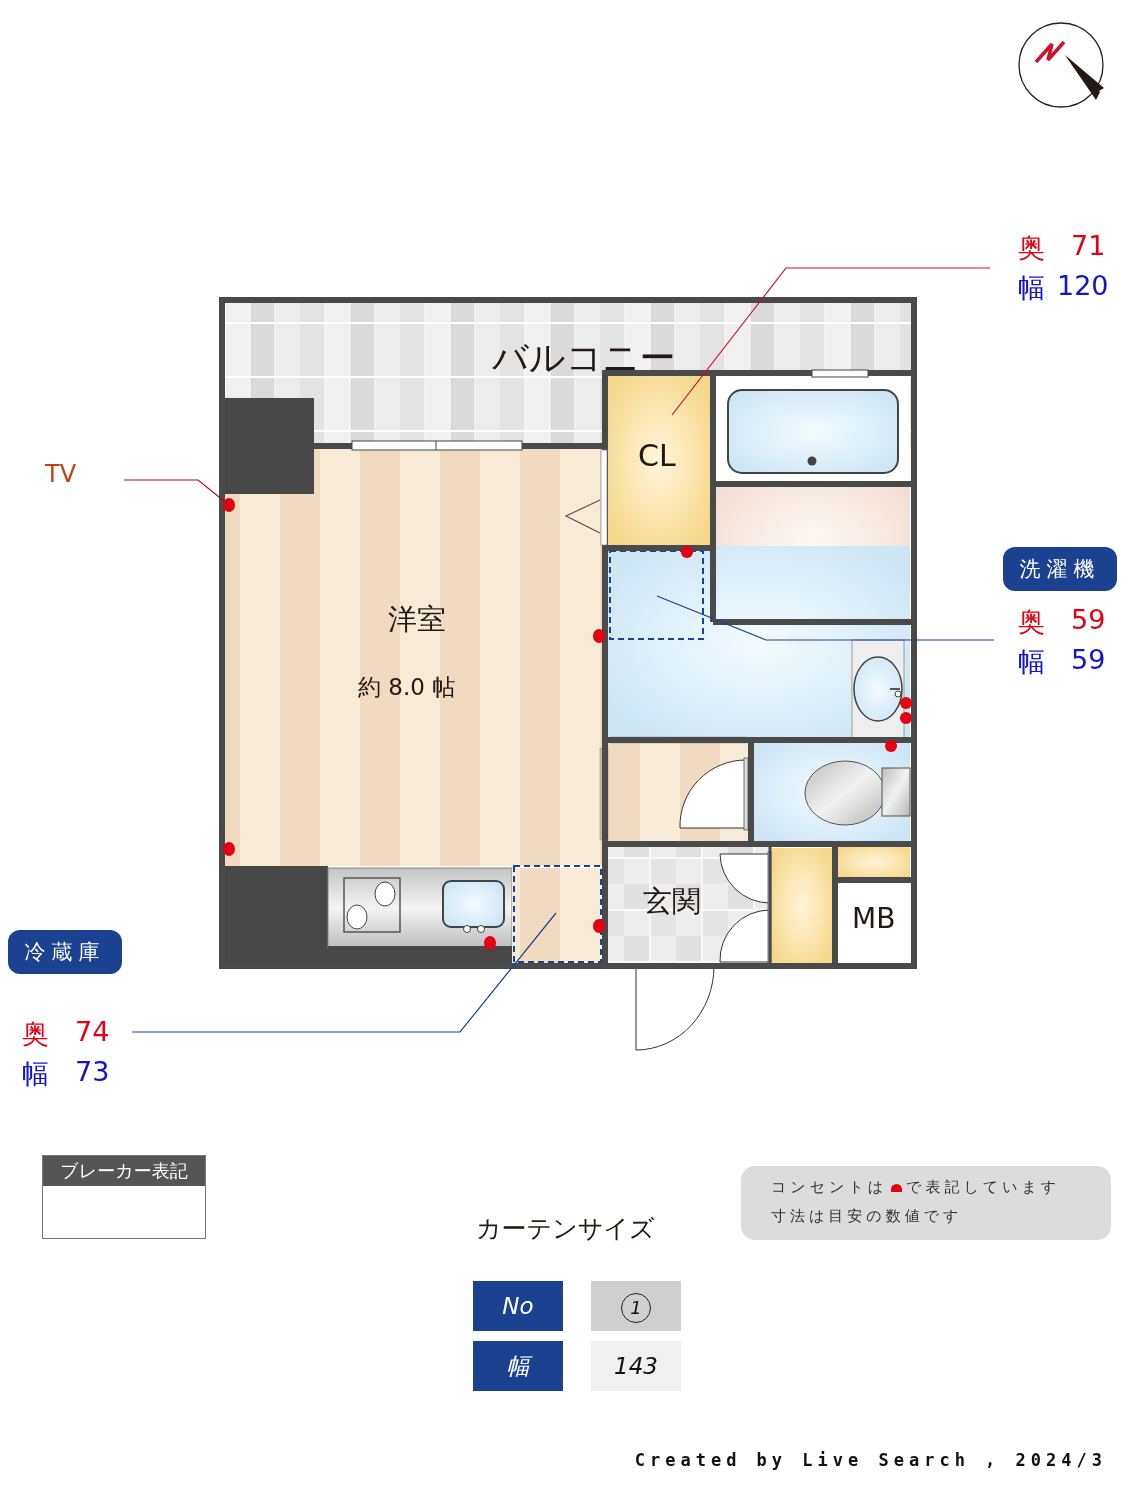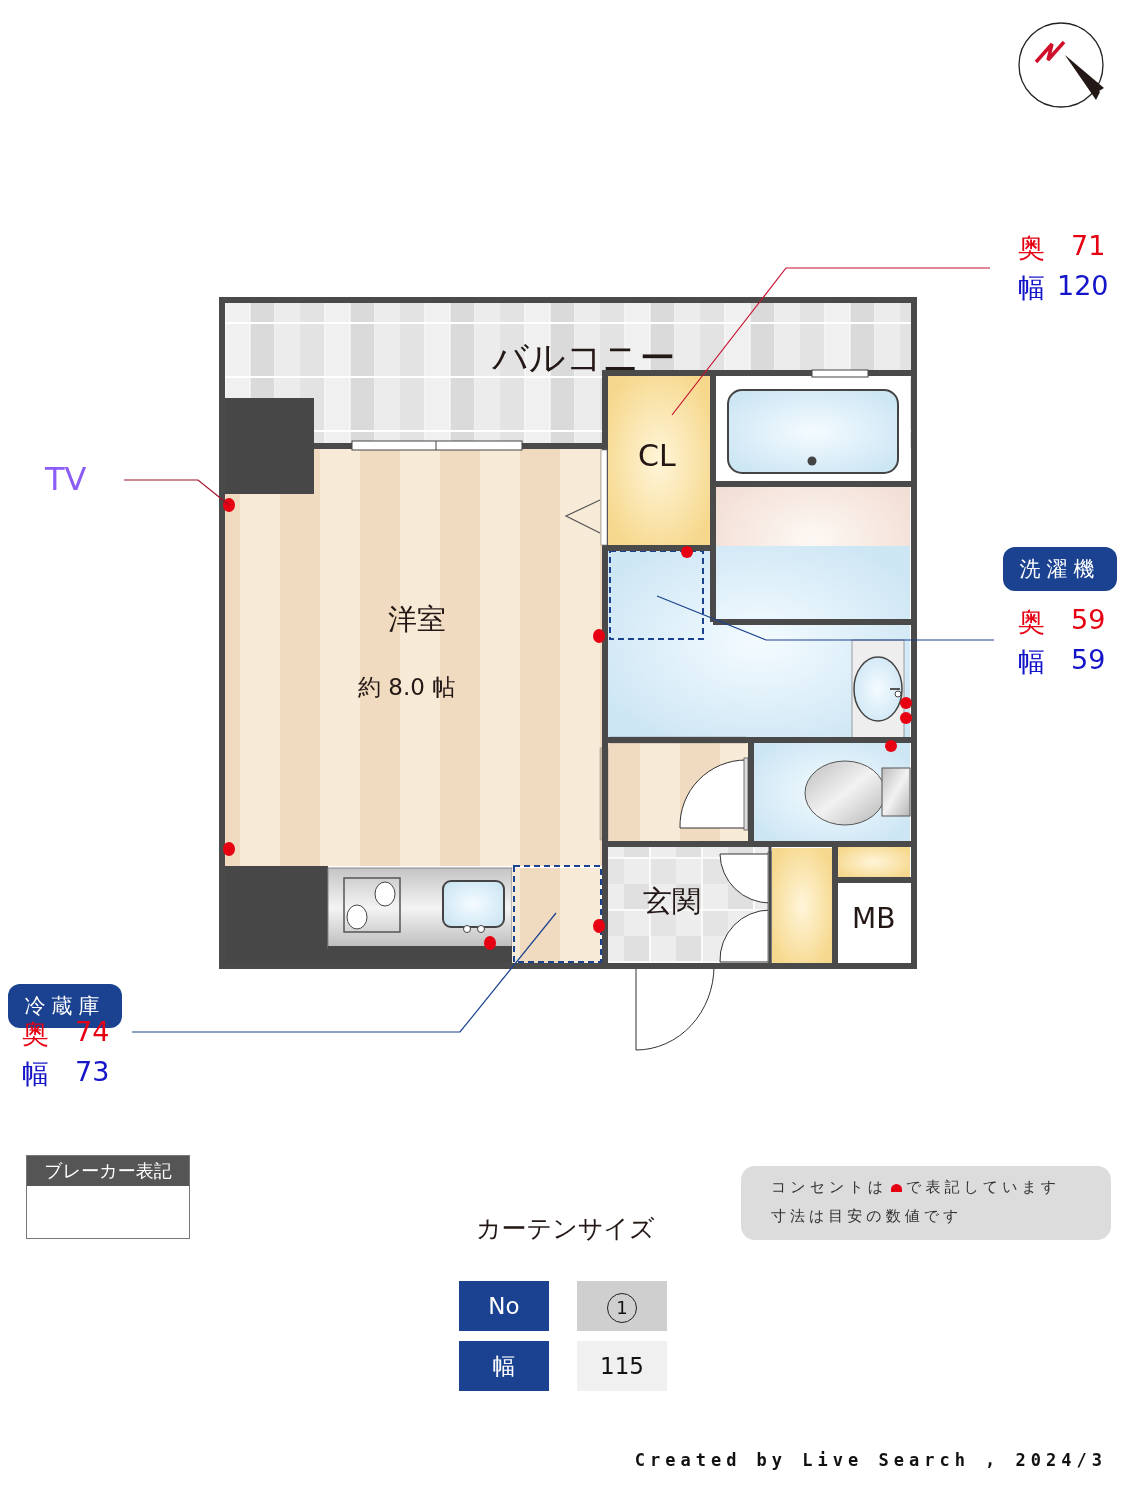--- a/index.html
+++ b/index.html
@@ -183,21 +183,21 @@
   <polyline points="132,1032 460,1032 556,913" fill="none" stroke="#1a4290" stroke-width="1.2"></polyline>
 </svg>
 
 <div class="abs" style="left:492px;top:334px;font-size:36px;">バルコニー</div>
 <div class="abs" style="left:638px;top:438px;font-size:30px;">CL</div>
 <div class="abs" style="left:388px;top:600px;font-size:29px;">洋室</div>
 <div class="abs" style="left:358px;top:672px;font-size:23px;">約 8.0 帖</div>
 <div class="abs" style="left:643px;top:882px;font-size:29px;">玄関</div>
 <div class="abs" style="left:852px;top:902px;font-size:28px;">MB</div>
 
-<div class="abs" style="left:45px;top:460px;font-size:32px;color:#8b5cf6;">TV</div>
+<div class="abs" style="left:45px;top:460px;font-size:24px;color:#c2410c;">TV</div>
 
 <div class="abs" style="left:1018px;top:230px;">
   <div class="dim-row dim-depth">
       <span>奥</span>
       <span>71</span>
     </div>
   <div class="dim-row dim-width" style="gap:12px;margin-top:4px;">
       <span>幅</span>
       <span>120</span>
     </div>
@@ -208,48 +208,48 @@
   <div class="dim-row dim-depth">
       <span>奥</span>
       <span>59</span>
     </div>
   <div class="dim-row dim-width" style="margin-top:4px;">
       <span>幅</span>
       <span>59</span>
     </div>
 </div>
 
-<div class="abs badge-blue" style="left:8px;top:984px;width:114px;">冷蔵庫</div>
+<div class="abs badge-blue" style="left:8px;top:930px;width:114px;">冷蔵庫</div>
 <div class="abs" style="left:22px;top:1016px;">
   <div class="dim-row dim-depth">
       <span>奥</span>
       <span>74</span>
     </div>
   <div class="dim-row dim-width" style="margin-top:4px;">
       <span>幅</span>
       <span>73</span>
     </div>
 </div>
 
-<div class="abs breaker" style="left:26px;top:1155px;">
+<div class="abs breaker" style="left:42px;top:1155px;">
   <div class="breaker-head">ブレーカー表記</div>
 </div>
 
 <div class="abs note" style="left:741px;top:1166px;">
   <div style="padding-top:12px;">
     <span>コンセントは</span><span style="display:inline-block;width:11px;height:8px;background:#e60012;border-radius:6px 6px 0 0;margin:0 4px;"></span><span>で表記しています</span>
   </div>
   <div style="padding-top:10px;">寸法は目安の数値です</div>
 </div>
 
 <div class="abs curtain-title" style="left:476px;top:1212px;">カーテンサイズ</div>
-<div class="abs" style="left:459px;top:1281px;">
+<div class="abs" style="left:473px;top:1281px;font-style:italic;">
   <div class="ct-row">
     <div class="ct-head">No</div>
     <div class="ct-cell no"><span class="circle-no">1</span></div>
   </div>
   <div class="ct-row">
     <div class="ct-head">幅</div>
-    <div class="ct-cell">115</div>
+    <div class="ct-cell">143</div>
   </div>
 </div>
 
 <div class="abs credit" style="right:18px;top:1450px;">Created by Live Search , 2024/3</div>
 
 </body></html>

